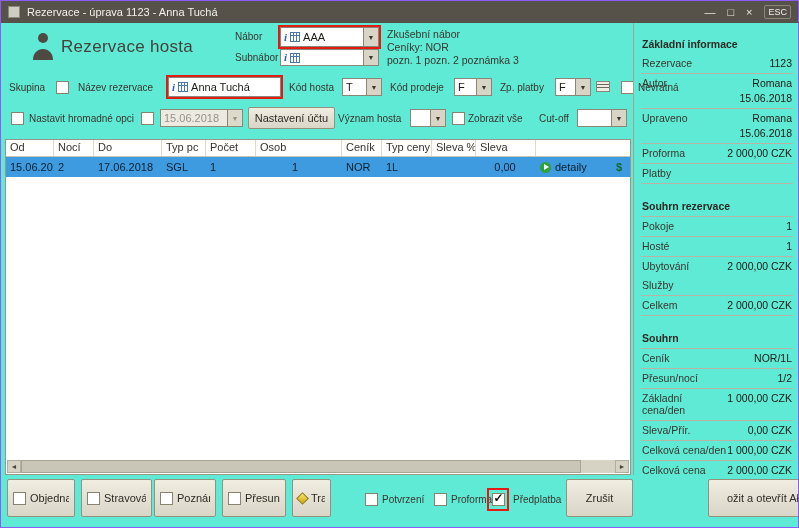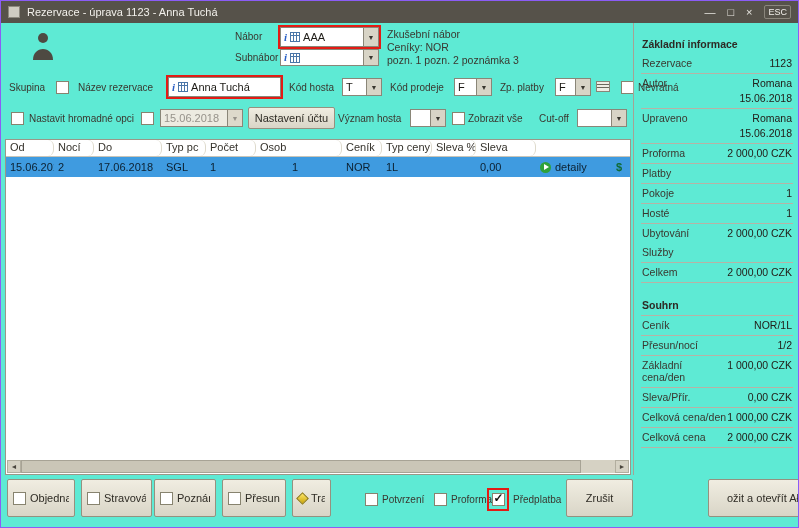--- a/index.html
+++ b/index.html
@@ -39,26 +39,26 @@
 
   
   .btn { background:linear-gradient(#f0ede1,#d9d5c7); border:1px solid #95917f; border-radius:2px; font-size:11px; color:#2e2b24; display:flex; align-items:center; justify-content:center; position:absolute; cursor:default; }
 
   
   .grip { position:absolute; width:14px; height:11px; border:1px solid #8a8678; background:linear-gradient(#efede4 0 2px,#6b675c 2px 3px,#efede4 3px 5px,#6b675c 5px 6px,#efede4 6px 9px); }
 
   
   .table { position:absolute; left:4px; top:116px; width:626px; height:336px; background:#fff; border:1px solid #9b9787; }
   .thead { display:grid; grid-template-columns:48px 40px 68px 44px 50px 86px 40px 50px 44px 60px 1fr; height:17px; border-bottom:1px solid #c9c5b8; }
-  .thead > div { font-size:11px; color:#35322b; padding:1px 0 0 4px; border-right:1px solid #dedacc; overflow:hidden; white-space:nowrap;border-radius:6px; }
+  .thead > div { font-size:11px; color:#35322b; padding:1px 0 0 4px; border-right:1px solid #dedacc; overflow:hidden; white-space:nowrap; }
   .thead > div.last { border-right:none; }
   .trow { display:grid; grid-template-columns:48px 40px 68px 44px 50px 86px 40px 50px 44px 60px 76px 1fr; height:20px; align-items:center; }
   .trow.selected { background:#3f9be0; }
   .trow > div { font-size:11px; color:#0c2030; padding-left:4px; overflow:hidden; white-space:nowrap; }
-  .trow .num { text-align:left; padding-right:6px; }
+  .trow .num { text-align:center; padding-right:6px; }
   .trow .osob { padding-left:36px; }
   .detail-cell { display:flex; align-items:center; gap:4px; }
   .detail-icon { width:11px; height:11px; border-radius:50%; background:#2fa13a; position:relative; display:inline-block; flex:0 0 auto; }
   .detail-icon::after { content:""; position:absolute; left:4px; top:2.5px; border-left:5px solid #fff; border-top:3px solid transparent; border-bottom:3px solid transparent; }
   .row-icons { display:flex; justify-content:flex-end; gap:6px; padding-right:8px; }
   .dollar-glyph { color:#0f6b36; font-weight:bold; font-size:11px; }
 
   .hscroll { position:absolute; left:1px; right:1px; bottom:1px; height:13px; background:#d6d2c4; display:flex; align-items:center; }
   .sarrow { width:14px; height:13px; text-align:center; font-size:7px; line-height:12px; color:#4a463e; background:#d6d2c4; border:1px solid #b2ae9f; }
   .sthumb { width:calc(100% - 62px); height:13px; background:#cac6b7; border:1px solid #a7a395; }
@@ -98,20 +98,21 @@
   </div>
 
   <div class="body">
 
     <span class="guest-icon">
       <svg width="24" height="30" viewBox="0 0 24 30">
           <circle cx="12" cy="7" r="5" fill="#4e4a42"></circle>
           <path d="M2 29c0-7 4.5-11 10-11s10 4 10 11z" fill="#4e4a42"></path>
         </svg>
     </span>
+    <div class="page-title">Rezervace hosta</div>
 
     <span class="lbl" style="left:234px;top:8px;">Nábor</span>
     <div class="combo hl" style="left:279px;top:4px;width:99px;height:20px;">
       <span class="i-icon">i</span>
       <svg width="10" height="10">
           <rect x="0.5" y="0.5" width="9" height="9" fill="#fff" stroke="#4a76a8"></rect>
           <line x1="0" y1="3.5" x2="10" y2="3.5" stroke="#4a76a8"></line>
           <line x1="3.5" y1="0" x2="3.5" y2="10" stroke="#4a76a8"></line>
           <line x1="6.5" y1="0" x2="6.5" y2="10" stroke="#4a76a8"></line>
         </svg>
@@ -251,20 +252,23 @@
           </span>
         </div>
       <div class="sb-row">
           <span>Proforma</span>
           <span class="sb-value">2 000,00 CZK</span>
         </div>
       <div class="sb-row">
           <span>Platby</span>
           <span class="sb-value"></span>
         </div>
+      <div class="sb-row head gap">
+          <span>Souhrn rezervace</span>
+        </div>
       <div class="sb-row">
           <span>Pokoje</span>
           <span class="sb-value">1</span>
         </div>
       <div class="sb-row">
           <span>Hosté</span>
           <span class="sb-value">1</span>
         </div>
       <div class="sb-row nb">
           <span>Ubytování</span>

